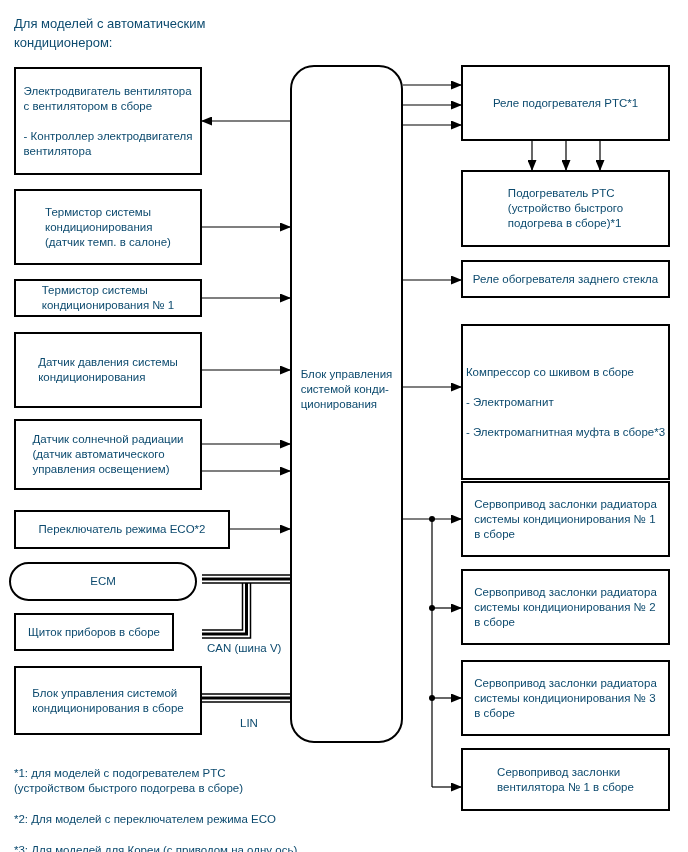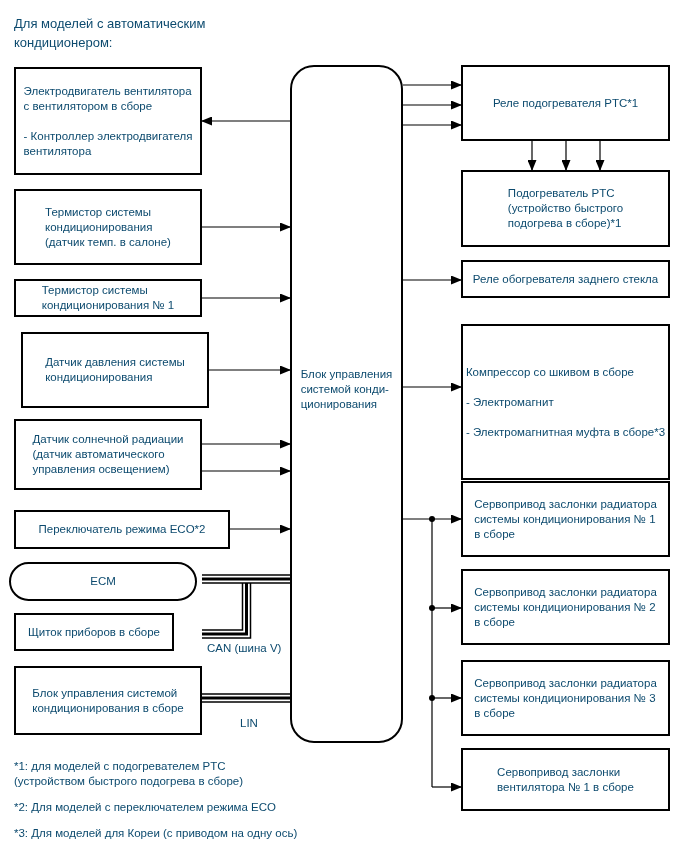--- a/index.html
+++ b/index.html
@@ -41,21 +41,21 @@
     font-size: 11.5px;
     line-height: 14px;
     background: #fff;
   }
   .footnotes {
     position: absolute;
     left: 14px; top: 750px;
     font-size: 11.5px;
     line-height: 15px;
   }
-  .footnotes .fn { white-space: pre-line; margin: 9px 0 11px 0; }
+  .footnotes .fn { white-space: pre-line; margin: 16px 0 11px 0; }
   svg.wires {
     position: absolute;
     left: 0; top: 0;
     pointer-events: none;
   }
   .wire { stroke: #000; stroke-width: 1.2; fill: none; }
   .bus-outer { stroke: #000; stroke-width: 9.5; fill: none; }
   .bus-mid   { stroke: #fff; stroke-width: 6.5; fill: none; }
   .bus-core  { stroke: #000; stroke-width: 3;   fill: none; }
   .dot { fill: #000; }
@@ -128,21 +128,21 @@
   </div>
   <div class="node" style="left:14px;top:189px;width:188px;height:76px">
     <div class="txt">Термистор системы
 кондиционирования
 (датчик темп. в салоне)</div>
   </div>
   <div class="node" style="left:14px;top:279px;width:188px;height:38px">
     <div class="txt">Термистор системы
 кондиционирования № 1</div>
   </div>
-  <div class="node" style="left:21px;top:332px;width:188px;height:76px">
+  <div class="node" style="left:14px;top:332px;width:188px;height:76px">
     <div class="txt">Датчик давления системы
 кондиционирования</div>
   </div>
   <div class="node" style="left:14px;top:419px;width:188px;height:71px">
     <div class="txt">Датчик солнечной радиации
 (датчик автоматического
 управления освещением)</div>
   </div>
   <div class="node" style="left:14px;top:510px;width:216px;height:39px">
     <div class="txt">Переключатель режима ECO*2</div>

